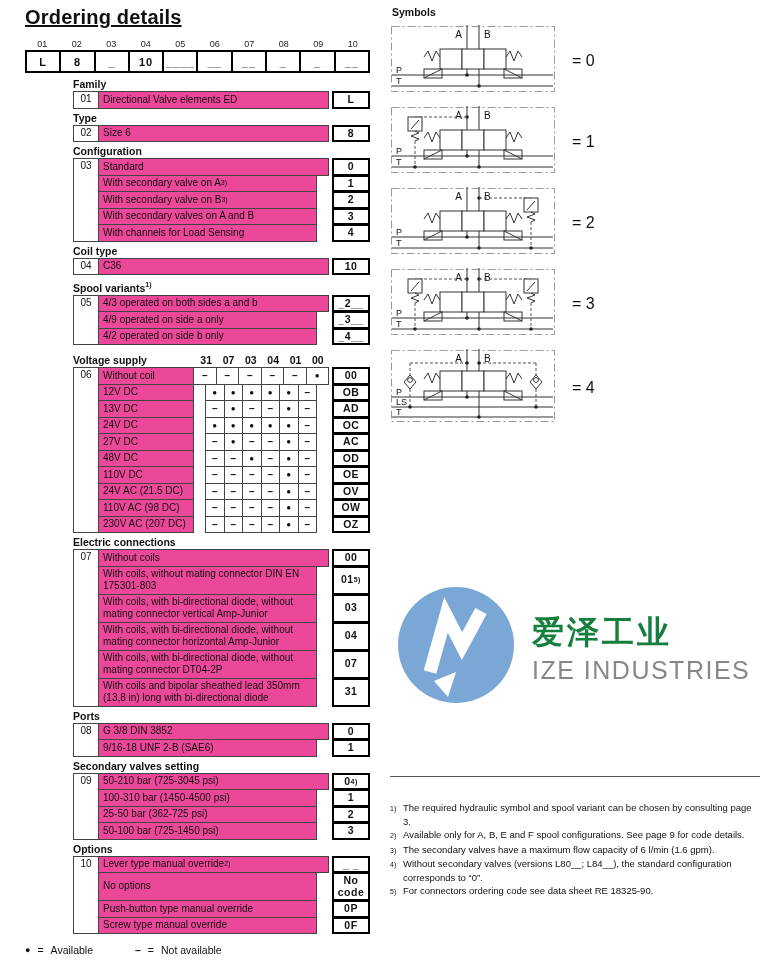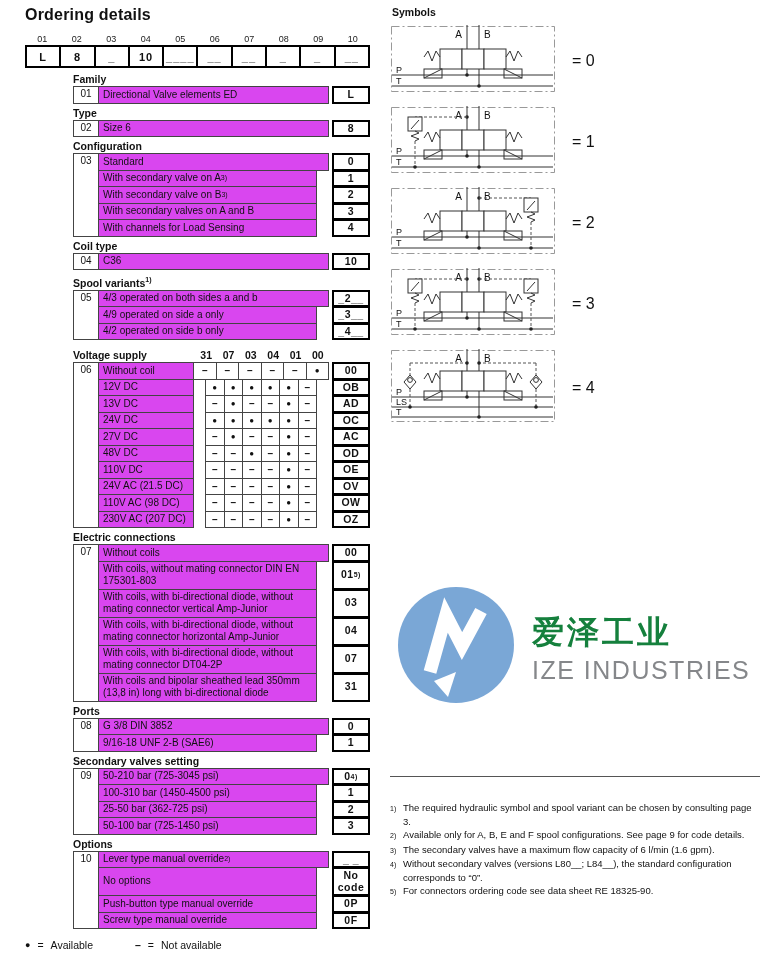--- a/index.html
+++ b/index.html
@@ -1,38 +1,38 @@
 <!DOCTYPE html>
 <html><head>
 <meta charset="utf-8">
 <style>
   html,body{margin:0;padding:0;background:#fff;}
   .page{position:relative;width:766px;height:964px;background:#fff;overflow:hidden;
         font-family:"Liberation Sans",sans-serif;color:#111;}
   
   .left-col{position:absolute;left:25px;top:6px;width:345px;}
-  .h1{font-size:16px;font-weight:bold;margin:0 0 10px 0;letter-spacing:.2px;}
+  .h1{font-size:20px;font-weight:bold;margin:0 0 10px 0;letter-spacing:.2px;text-decoration:underline;}
   .code-head{display:flex;margin-bottom:1px;}
   .code-head .ch{flex:1;text-align:center;font-size:9px;color:#222;}
   .code-row{display:flex;}
   .code-row .cv{flex:1;height:19px;border:2px solid #000;margin-left:-2px;
     display:flex;align-items:center;justify-content:center;
     font-weight:bold;font-size:11px;letter-spacing:1px;background:#fff;}
   .code-row .cv:first-child{margin-left:0;}
   #sections{margin-top:5px;padding-left:48px;}
   .sec-title{font-weight:bold;font-size:10.5px;margin:3px 0 0 0;line-height:13px;}
   .sec-title sup,.cell-desc sup,.codebox sup{font-size:7px;}
   .tbl{display:flex;align-items:stretch;}
   .numcol{flex:none;width:26px;border:1px solid #444;font-size:10px;text-align:center;
     padding-top:1px;box-sizing:border-box;background:#fff;}
   .rowsbox{flex:1;margin-left:-1px;display:flex;flex-direction:column;}
   .row{display:flex;align-items:stretch;}
   .row + .row{margin-top:-1px;gap:12px;}
   .cell-desc{flex:1;border:1px solid #444;padding:1px 4px;font-size:10px;line-height:12.5px;
-    display:flex;align-items:center;box-sizing:border-box;background:#d946ef;min-height:16px;}
+    display:flex;align-items:center;box-sizing:border-box;background:#ec4899;min-height:16px;}
   .v-label{flex:none;width:96px;}
   .marks{flex:1;display:flex;}
   .mark{flex:1;border:1px solid #444;margin-left:-1px;display:flex;align-items:center;
     justify-content:center;box-sizing:border-box;background:#fff;}
   .mark.dot{font-size:8px;}
   .mark.dash{font-size:10px;font-weight:bold;}
   .codebox{flex:none;width:38px;border:2px solid #000;margin-left:3px;display:flex;
     align-items:center;justify-content:center;font-weight:bold;font-size:10.5px;
     line-height:11.5px;text-align:center;box-sizing:border-box;background:#fff;
     letter-spacing:.5px;padding:1px 0;}

